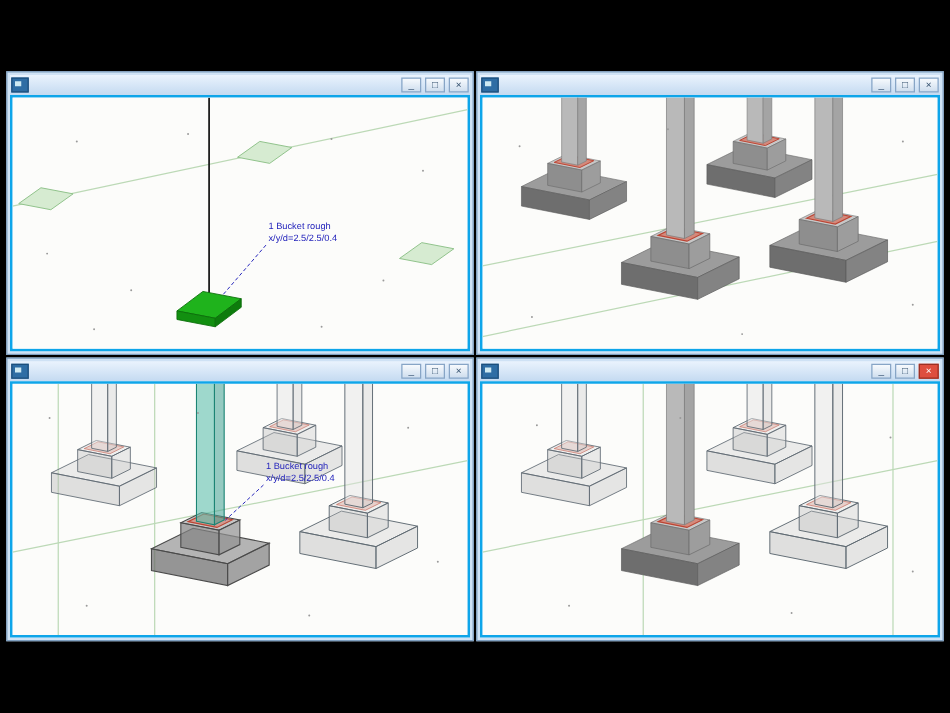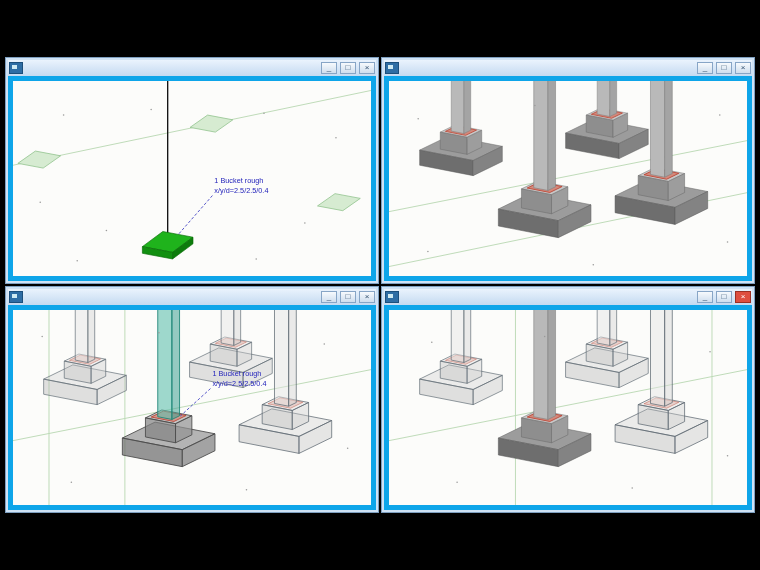--- a/index.html
+++ b/index.html
@@ -17,21 +17,21 @@
   .titlebar{height:15px;flex:0 0 15px;display:flex;align-items:center;gap:3px;
             padding:0 1px 1px 1px;background:linear-gradient(180deg,#eaf3fd,#c4daf1);}
   .winicon{width:12px;height:10px;background:#2e6da4;border:1px solid #1c4f7c;
            position:relative;flex:0 0 12px;}
   .winicon::after{content:"";position:absolute;left:2px;top:2px;width:5px;height:4px;background:#cfeaf2;}
   .title-text{flex:1;font-size:9px;color:#234;overflow:hidden;white-space:nowrap;}
   .wbtn{width:16px;height:12px;box-sizing:border-box;border:1px solid #87a5c6;flex:0 0 16px;
         background:linear-gradient(#f7fafd,#cfdeee);font-size:8px;line-height:9px;
         text-align:center;color:#33506e;cursor:pointer;overflow:hidden;}
   .wbtn.red{background:var(--close-red);border-color:#9c2f23;color:#fff;}
-  .client{flex:1;background:#fff;border:5px solid #0ea5e9;overflow:hidden;position:relative;}
+  .client{flex:1;background:#fff;border:2px solid #0ea5e9;overflow:hidden;position:relative;}
   .client svg{display:block;width:100%;height:100%;}
   .ann{font-size:7.5px;fill:var(--annotation-blue);font-family:"Liberation Sans", sans-serif;}
   .leader{stroke:var(--annotation-blue);stroke-width:0.8;stroke-dasharray:3,2;fill:none;}
   .gline{stroke:var(--grid-green);stroke-width:1;}
 </style>
 </head>
 <body>
 
 <svg width="0" height="0" style="position:absolute" aria-hidden="true">
   <defs>

